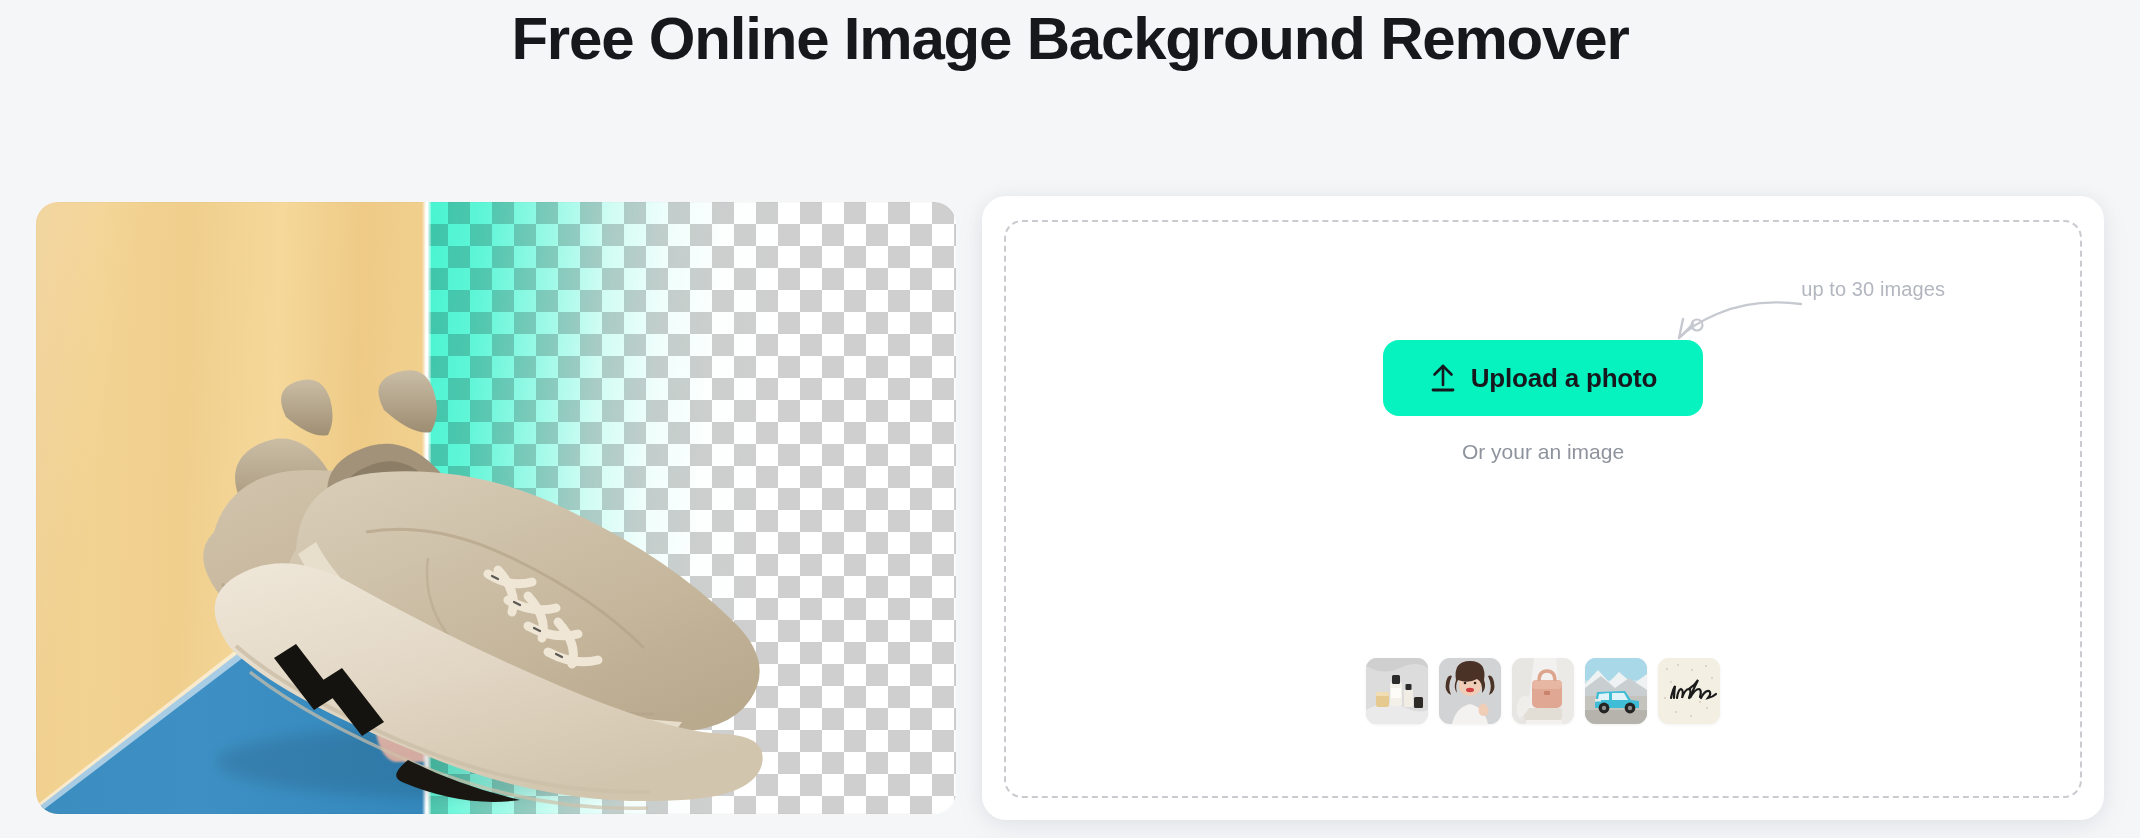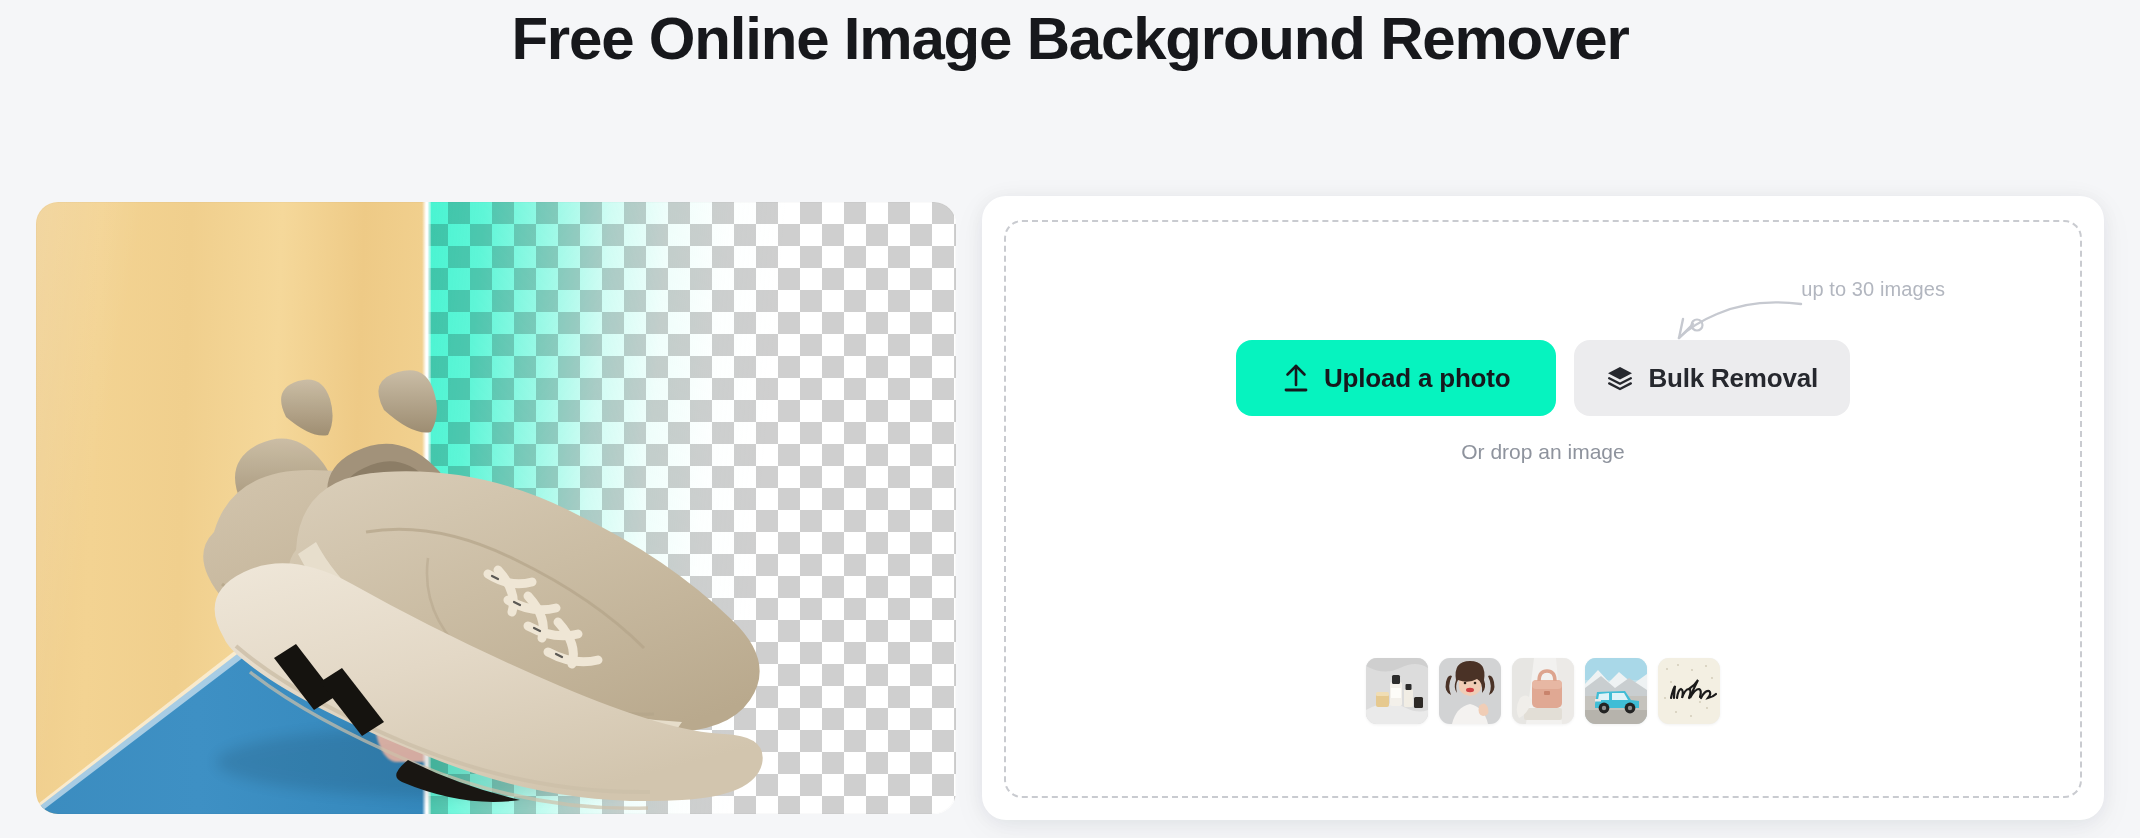--- a/index.html
+++ b/index.html
@@ -432,33 +432,23 @@
             <span class="icon">
               <svg width="28" height="30" viewBox="0 0 28 30" fill="none">
                 <path d="M14 3 L14 22" stroke="#16181d" stroke-width="2.6" stroke-linecap="round"></path>
                 <path d="M5.5 11.5 L14 3 L22.5 11.5" stroke="#16181d" stroke-width="2.6" stroke-linecap="round" stroke-linejoin="round"></path>
                 <path d="M4 27 L24 27" stroke="#16181d" stroke-width="2.8" stroke-linecap="round"></path>
               </svg>
             </span>
             <span>Upload a photo</span>
           </button>
 
-          <button class="btn btn-bulk">
-            <span class="icon">
-              <svg width="28" height="28" viewBox="0 0 28 28" fill="none">
-                <path d="M14 3 L26 9.2 L14 15.4 L2 9.2 Z" fill="#26282e"></path>
-                <path d="M3.2 14.2 L14 19.8 L24.8 14.2" stroke="#26282e" stroke-width="2.4" stroke-linecap="round" stroke-linejoin="round"></path>
-                <path d="M3.2 19.4 L14 25 L24.8 19.4" stroke="#26282e" stroke-width="2.4" stroke-linecap="round" stroke-linejoin="round"></path>
-              </svg>
-            </span>
-            <span>Bulk Removal</span>
-          </button>
         </div>
 
-        <div class="drop-hint">Or drop an image</div>
+        <div class="drop-hint">Or your an image</div>
 
         <div class="try-block">
 
           <div class="thumbs">
 
             <div class="thumb">
               <svg viewBox="0 0 62 66">
                 <rect width="62" height="66" fill="#dcdcdc"></rect>
                 <path d="M0 8 Q18 18 34 10 Q50 2 62 10 L62 0 L0 0 Z" fill="#cfcfcf"></path>
                 <path d="M0 52 Q20 40 40 50 Q52 56 62 52 L62 66 L0 66 Z" fill="#eaeaea"></path>

